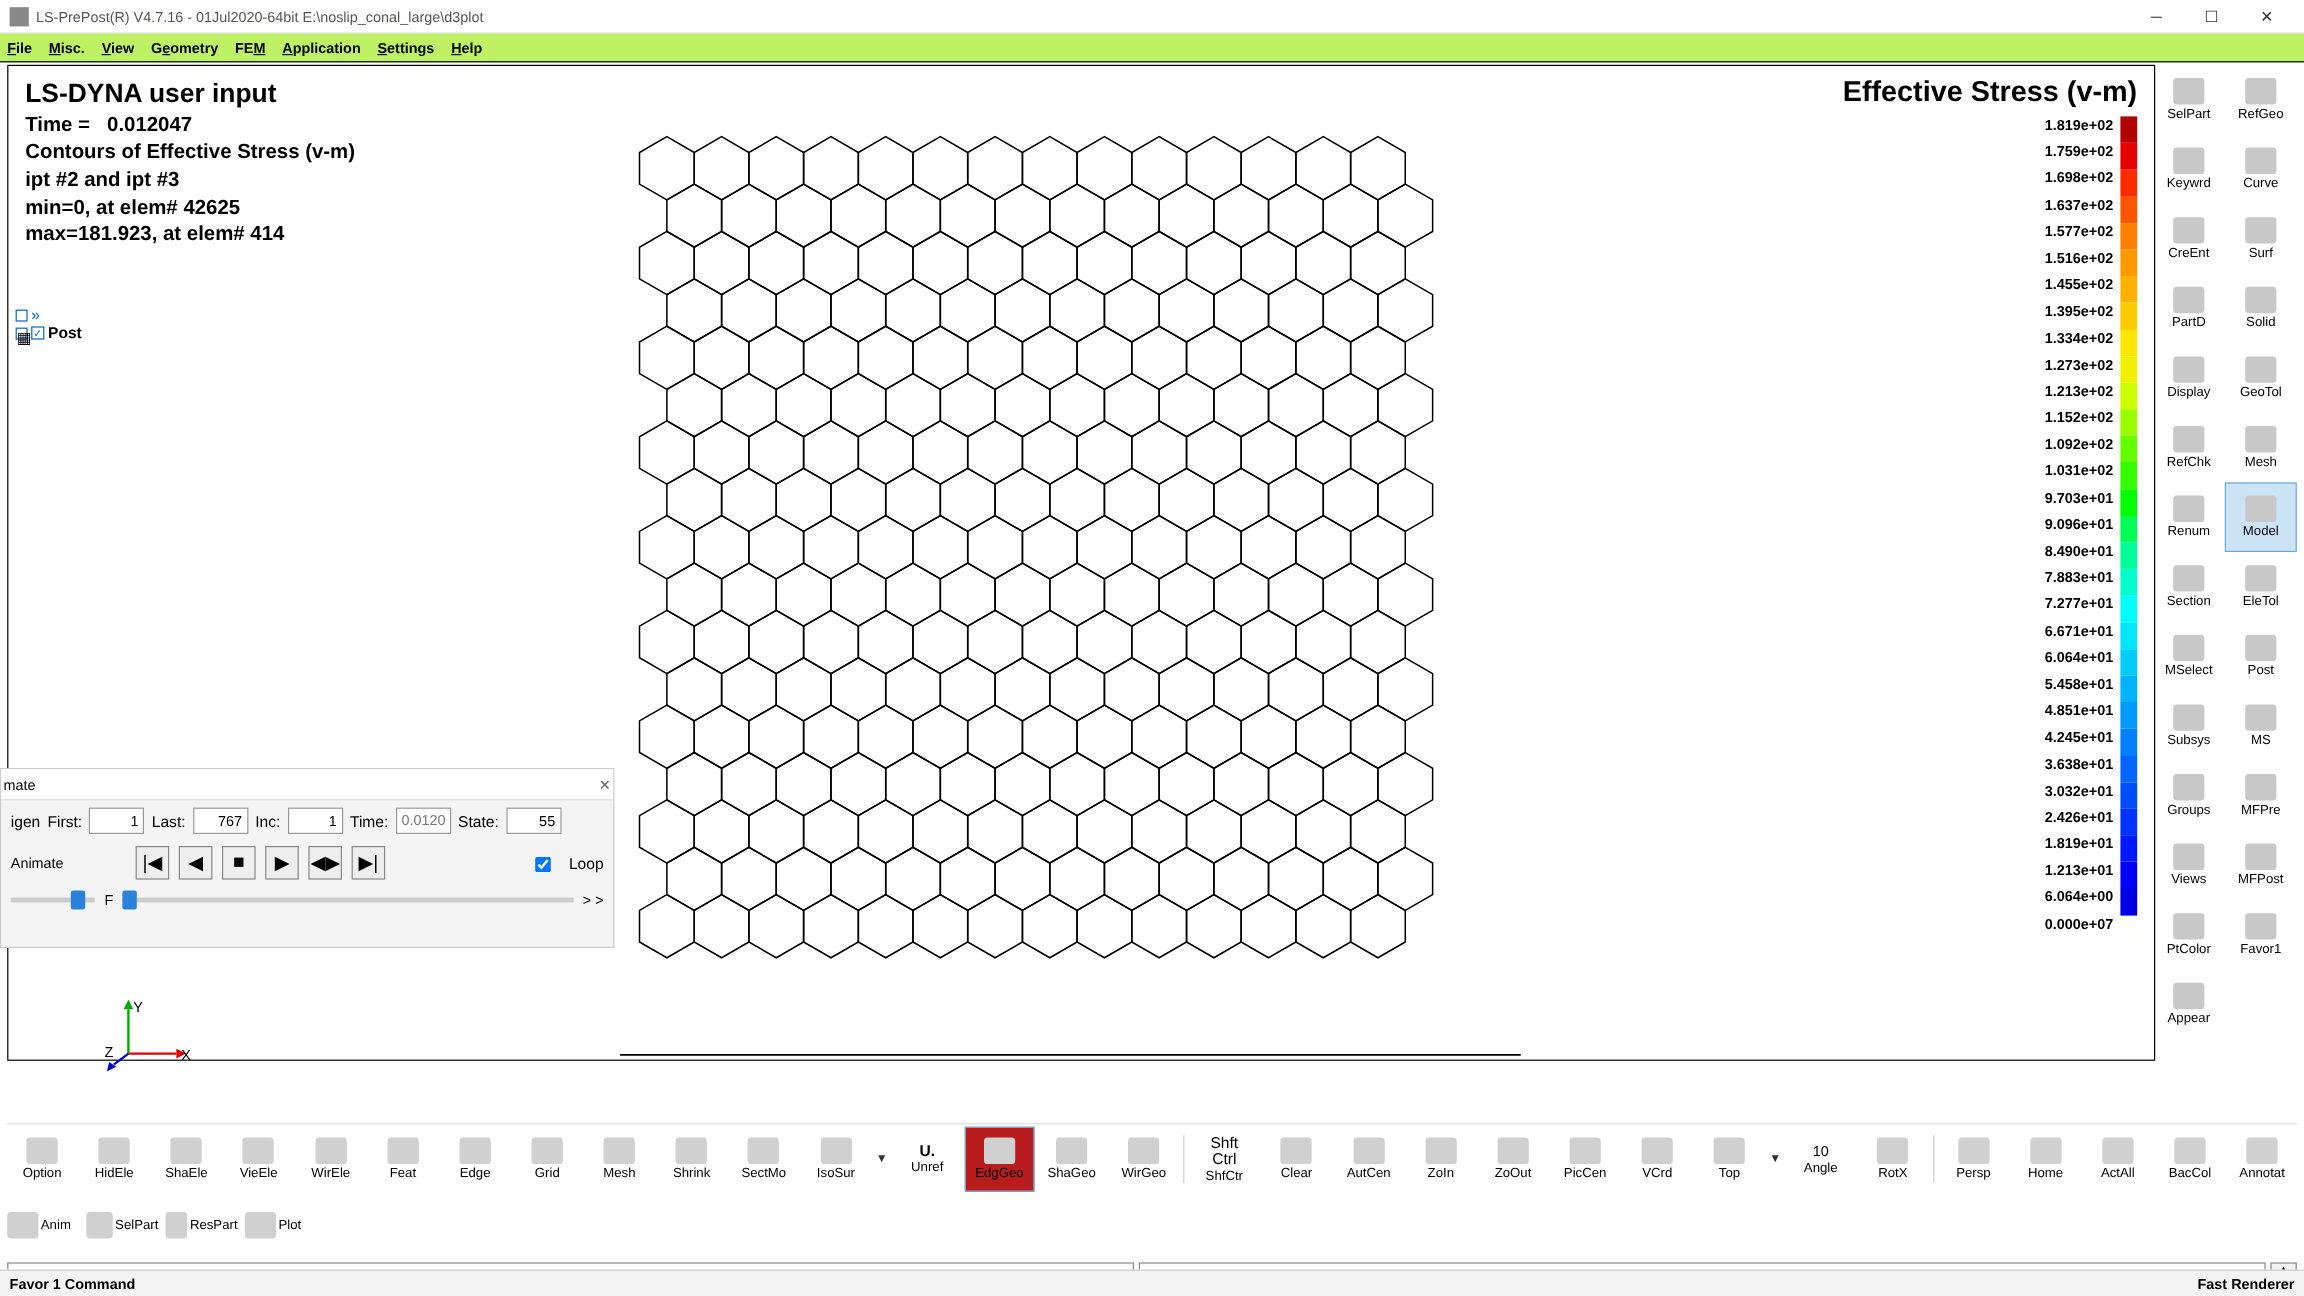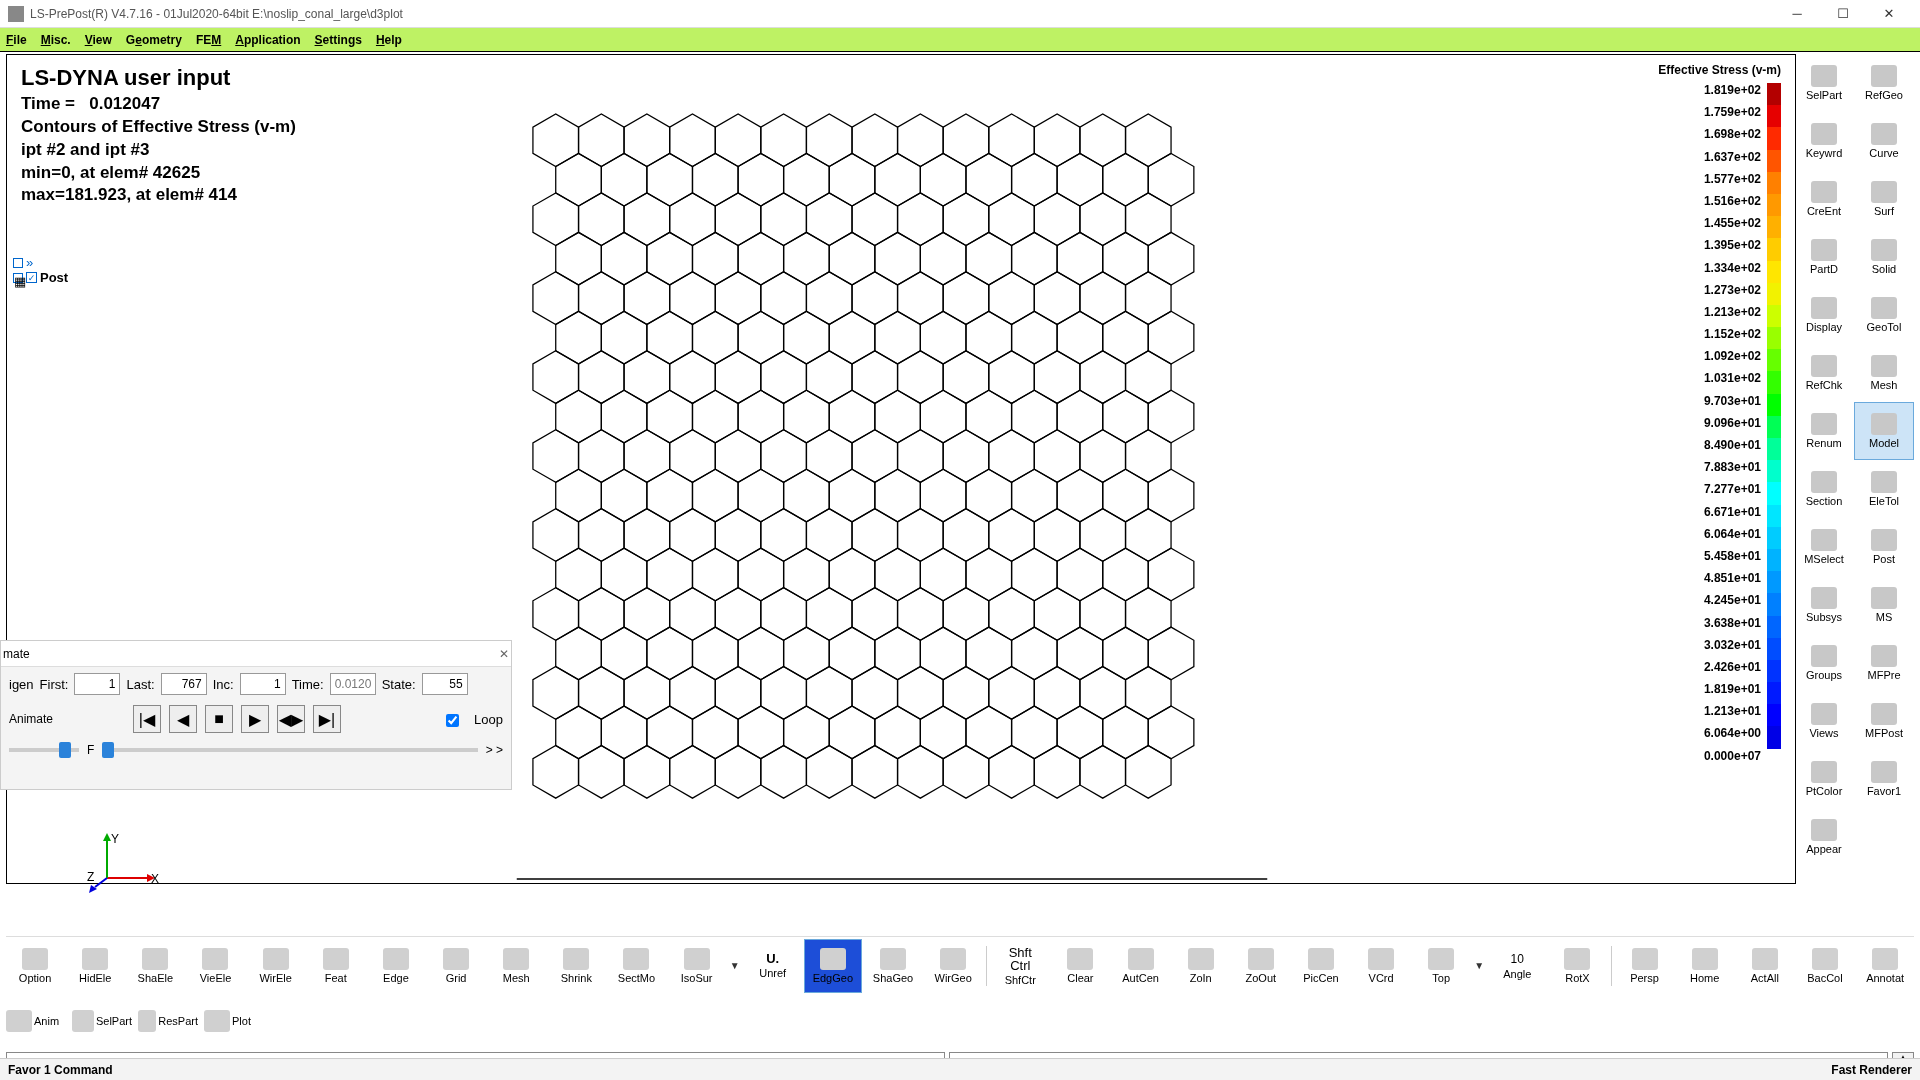--- a/index.html
+++ b/index.html
@@ -46,35 +46,35 @@
 .slider .thumb { position:absolute; top:-6px; width:12px; height:16px; background:#2a82da; border-radius:2px; }
 
 
 .gizmo { position:absolute; top:778px; left:80px; width:80px; height:60px; }
 
 
 .hexmesh { position:absolute; top:56px; left:500px; width:770px; height:770px; }
 
 
 .legend { position:absolute; top:8px; right:14px; text-align:right; }
-.legend .ltitle { font-weight:bold; font-size:12px; margin-bottom:6px; }
+.legend .ltitle { font-weight:bold; font-size:24px; margin-bottom:6px; }
 .legend .lrow { display:flex; justify-content:flex-end; align-items:flex-start; gap:6px; height:22.2px; font-weight:bold; font-size:12px; }
 .legend .swatch { width:14px; height:22.2px; }
 
 
 .rtool { position:absolute; top:2px; right:6px; width:120px; display:flex; flex-wrap:wrap; }
 .rtool .rb { width:60px; height:58px; display:flex; flex-direction:column; align-items:center; justify-content:center; gap:2px; border:1px solid transparent; }
 .rtool .rb.sel { background:#cde4f7; border:1px solid #6aa9dc; }
 .rtool .rb .ic { width:26px; height:22px; background:#c8c8c8; border-radius:3px; }
 .rtool .rb span { font-size:11px; }
 
 
 .btool { position:absolute; top:884px; left:6px; right:6px; height:58px; display:flex; align-items:center; gap:2px; border-top:1px solid #ddd; }
 .btool .bb { width:60px; height:54px; display:flex; flex-direction:column; align-items:center; justify-content:center; gap:2px; }
-.btool .bb.sel { background:#1d4ed8; border:1px solid #6aa9dc; }
+.btool .bb.sel { background:#b91c1c; border:1px solid #6aa9dc; }
 .btool .bb .ic { width:26px; height:22px; background:#d0d0d0; border-radius:3px; }
 .btool .bb span { font-size:11px; }
 .btool .sep { width:1px; height:40px; background:#ccc; margin:0 2px; }
 .btool .dd { font-size:10px; padding:0 2px; color:#333; }
 
 .btool2 { position:absolute; top:942px; left:6px; height:54px; display:flex; align-items:center; gap:6px; }
 .btool2 .bb { width:60px; height:52px; display:flex; flex-direction:row; align-items:center; justify-content:flex-start; gap:2px; }
 .btool2 .bb .ic { width:26px; height:22px; background:#d0d0d0; border-radius:3px; }
 .btool2 .bb span { font-size:11px; }
 
@@ -531,21 +531,21 @@
       <span>Last:</span>
       <input type="text" value="767" style="">
       <span>Inc:</span>
       <input type="text" value="1" style="">
       <span>Time:</span>
       <input type="text" class="time" value="0.012047" style="">
       <span>State:</span>
       <input type="text" value="55" style="">
     </div>
     <div class="controls">
-      <span style="margin-right:72px;">Animate</span>
+      <span style="margin-right:52px;">Animate</span>
       <div class="pbtn">|◀</div>
       <div class="pbtn">◀</div>
       <div class="pbtn">■</div>
       <div class="pbtn">▶</div>
       <div class="pbtn">◀▶</div>
       <div class="pbtn">▶|</div>
       <div class="loopwrap">
         <input type="checkbox" checked="" style="">
         <span>Loop</span>
       </div>

